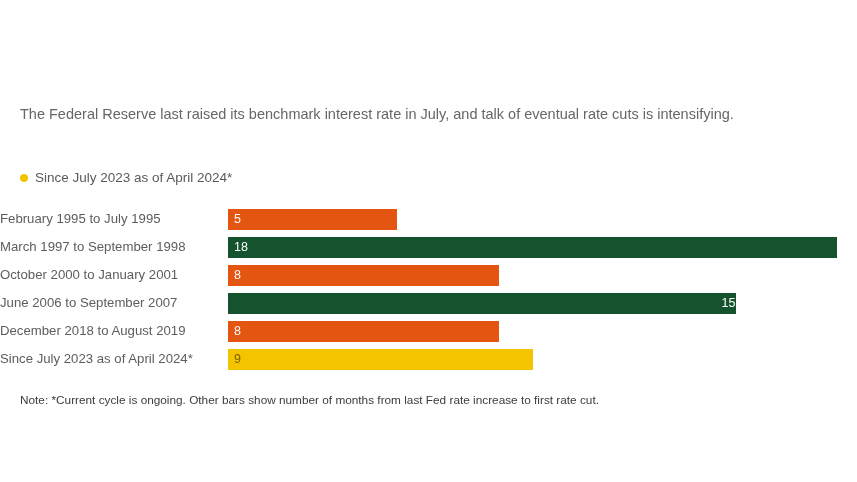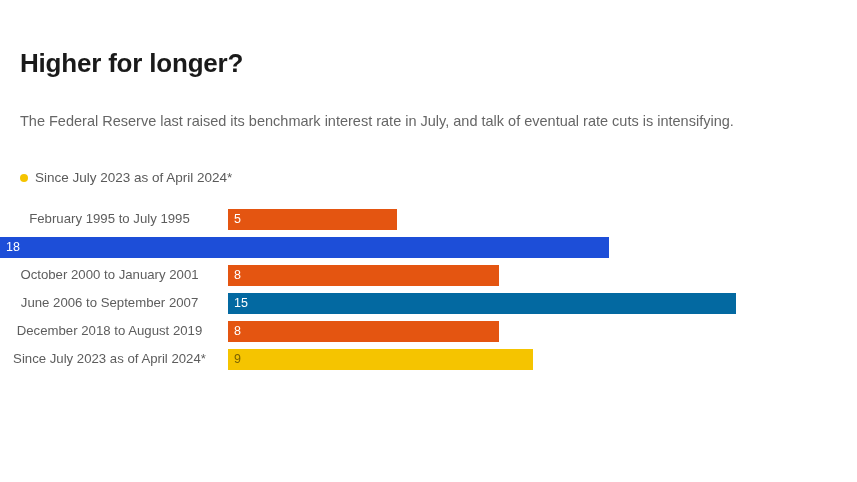--- a/index.html
+++ b/index.html
@@ -16,42 +16,42 @@
     position:absolute;left:20px;top:49px;
     font-size:26px;font-weight:bold;color:#1a1a1a;
     letter-spacing:-0.2px;line-height:1.1;
   }
 
   .subtitle{
     position:absolute;left:20px;top:103px;width:830px;
     font-size:14.5px;color:#666666;line-height:1.55;
     font-weight:normal;
   }
-  .subtitle .ln{display:block;margin-top:7px;}
+  .subtitle .ln{display:block;}
 
   .legend{
     position:absolute;left:20px;top:170px;
     display:flex;align-items:center;gap:7px;
   }
   .legend-dot{
     width:8px;height:8px;border-radius:50%;
     background:#f5c400;display:inline-block;flex:none;
   }
   .legend-label{font-size:13.5px;color:#5a5a5a;}
 
   .chart{
     position:absolute;left:0;top:205px;width:857px;
   }
   .row{
     height:28px;
     display:flex;align-items:center;
   }
   .row-label{
     width:228px;
-    text-align:center;
+    text-align:left;
     padding-right:9px;
     box-sizing:border-box;
     font-size:13.2px;
     color:#5d5d5d;
     white-space:nowrap;
     line-height:1;
   }
   .bar-area{
     position:relative;
     flex:1;
@@ -76,59 +76,59 @@
     position:absolute;left:20px;top:390px;width:820px;
     font-size:11.8px;color:#3c3c3c;line-height:1.7;
   }
   .footer .ln{display:block;}
 </style>
 </head>
 <body>
 
 <div class="page">
 
-  <div class="title">Higher for longer?</div>
 
   <div class="subtitle">
     <span class="ln">The Federal Reserve last raised its benchmark interest rate in July, and talk of eventual rate cuts is intensifying.</span>
   </div>
 
   <div class="legend">
     <span class="legend-dot"></span>
     <span class="legend-label">Since July 2023 as of April 2024*</span>
   </div>
 
   <div class="chart" id="chart">
       <div class="row">
         <div class="row-label">February 1995 to July 1995</div>
         <div class="bar-area">
           <div class="bar" style="width: 169.167px; background: rgb(228, 85, 17);">
             <span class="bar-value">5</span>
           </div>
         </div>
       </div>
       <div class="row">
+        <div class="row-label">March 1997 to September 1998</div>
         <div class="bar-area">
-          <div class="bar" style="width: 609px; background: #1d4ed8;">
+          <div class="bar" style="width: 609px; background: #14532d;">
             <span class="bar-value">18</span>
           </div>
         </div>
       </div>
       <div class="row">
         <div class="row-label">October 2000 to January 2001</div>
         <div class="bar-area">
           <div class="bar" style="width: 270.667px; background: rgb(228, 85, 17);">
             <span class="bar-value">8</span>
           </div>
         </div>
       </div>
       <div class="row">
         <div class="row-label">June 2006 to September 2007</div>
         <div class="bar-area">
-          <div class="bar" style="width: 507.5px; background: #0369a1;">
+          <div class="bar" style="width: 507.5px; background: #14532d; justify-content: flex-end;">
             <span class="bar-value">15</span>
           </div>
         </div>
       </div>
       <div class="row">
         <div class="row-label">December 2018 to August 2019</div>
         <div class="bar-area">
           <div class="bar" style="width: 270.667px; background: rgb(228, 85, 17);">
             <span class="bar-value">8</span>
           </div>
@@ -138,15 +138,16 @@
         <div class="row-label">Since July 2023 as of April 2024*</div>
         <div class="bar-area">
           <div class="bar highlight" style="width: 304.5px; background: rgb(245, 196, 0);">
             <span class="bar-value">9</span>
           </div>
         </div>
       </div>
     </div>
 
   <div class="footer">
+    <span class="ln">Note: *Current cycle is ongoing. Other bars show number of months from last Fed rate increase to first rate cut.</span>
   </div>
 
 </div>
 
 </body></html>

